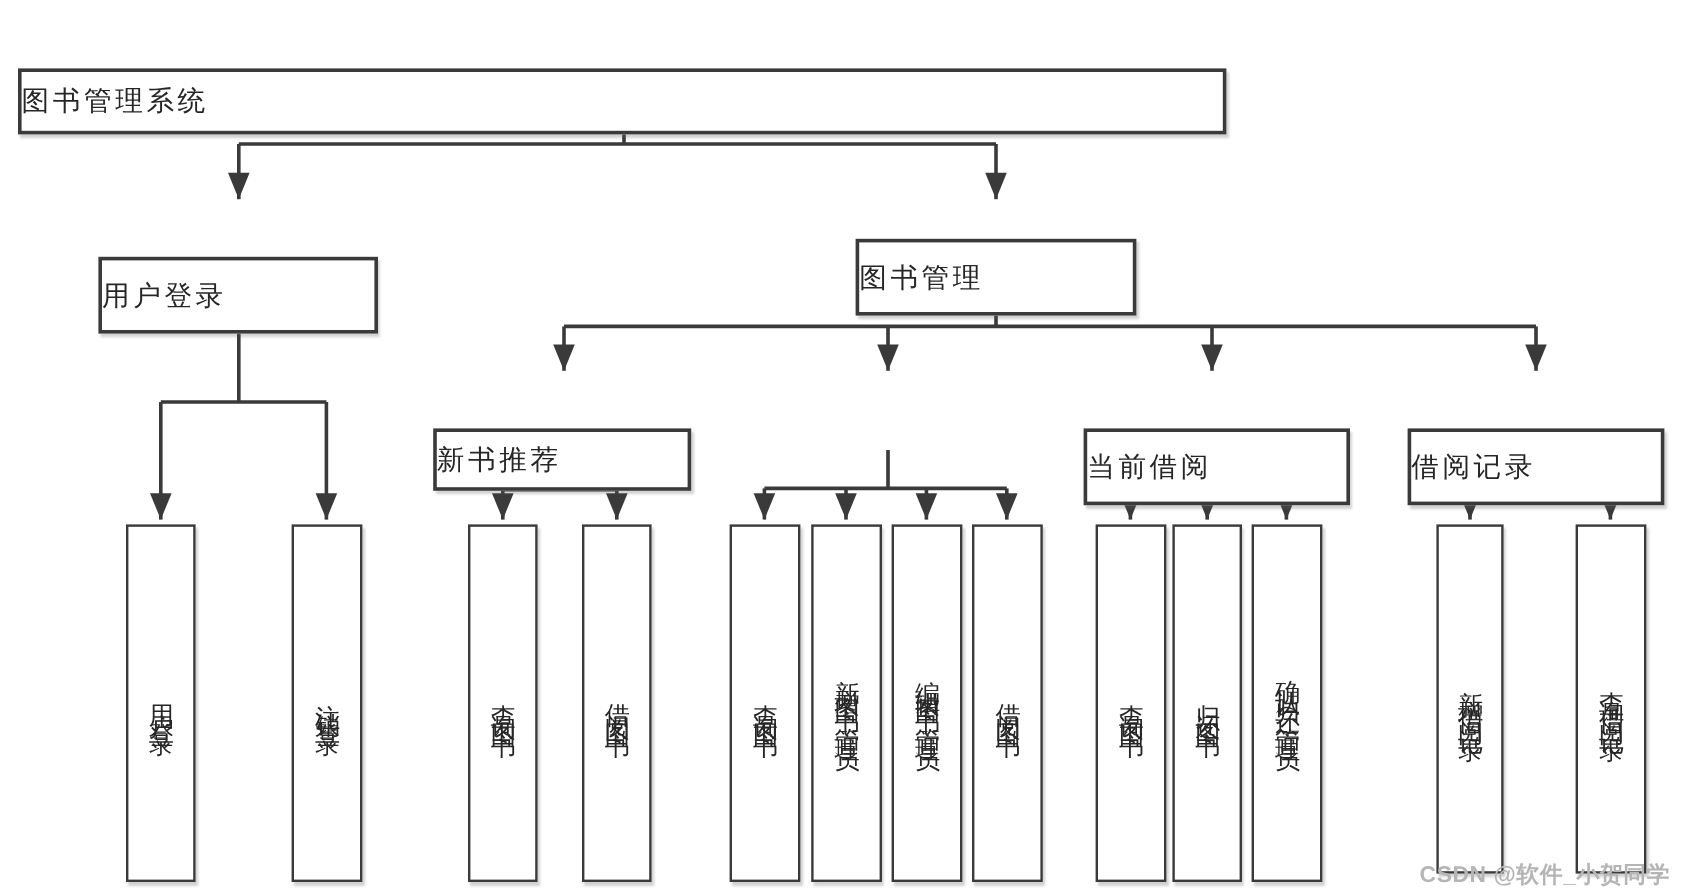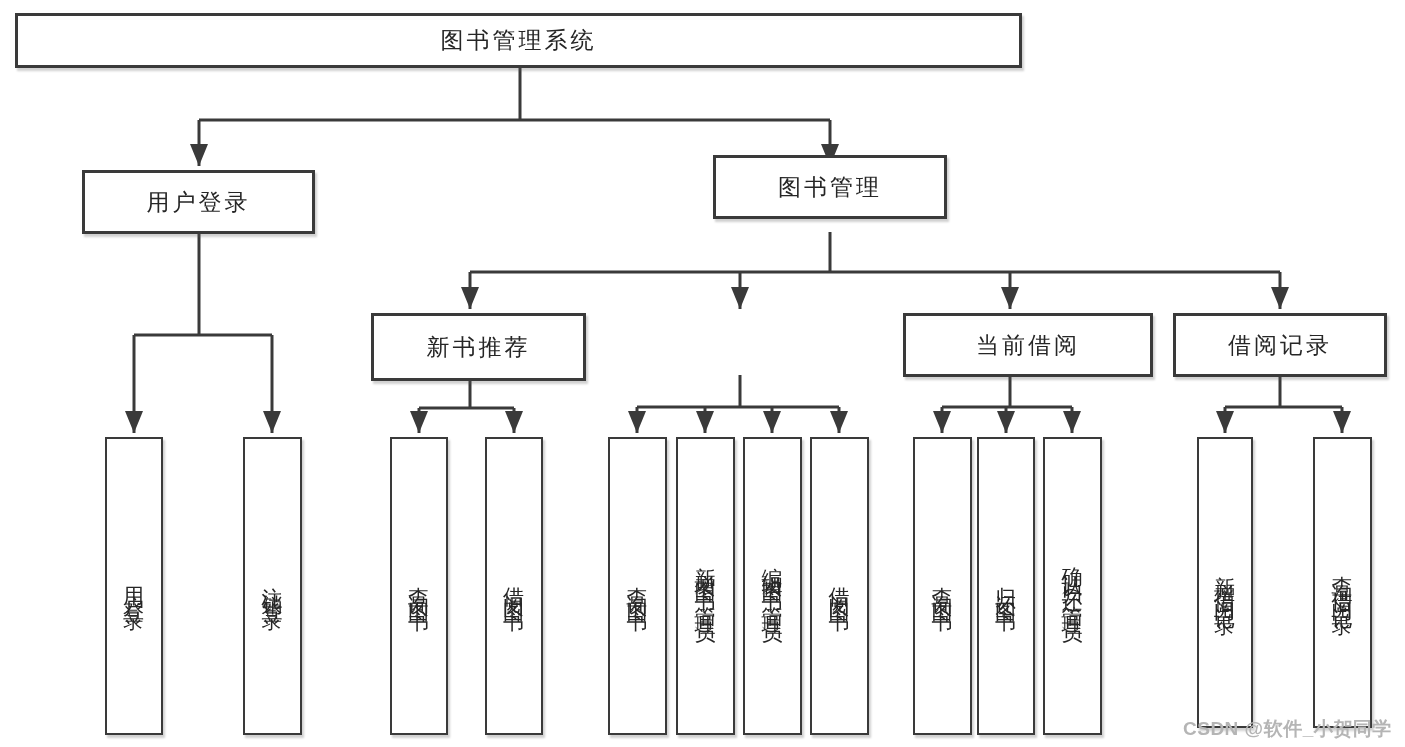--- a/index.html
+++ b/index.html
@@ -4,22 +4,23 @@
 <style>
   html,body{margin:0;padding:0;background:#ffffff;}
   #canvas{
     position:relative;width:1405px;height:747px;background:#ffffff;overflow:hidden;
     font-family:"Liberation Sans", sans-serif;color:#262626;
   }
   #wires{position:absolute;left:0;top:0;z-index:1;}
   .hbox{
     position:absolute;box-sizing:border-box;z-index:2;
     border:3px solid #3a3a3a;background:#ffffff;
-    display:flex;align-items:center;justify-content:center;
+    display:flex;align-items:center;justify-content:flex-start;
     box-shadow:2px 3px 2px rgba(90,90,90,0.28);
+    margin-top:44px;
   }
   .hbox span{font-size:23px;letter-spacing:3px;white-space:nowrap;}
   .vbox{
     position:absolute;box-sizing:border-box;z-index:2;
     border:2.5px solid #3a3a3a;background:#ffffff;
     display:flex;align-items:center;justify-content:center;
     box-shadow:2px 3px 2px rgba(90,90,90,0.28);
   }
   .vbox span{
     display:block;writing-mode:vertical-rl;text-orientation:mixed;
@@ -82,24 +83,24 @@
     <span>图书管理系统</span>
   </div>
 
   <div class="hbox" style="left:82px;top:170px;width:233px;height:64px">
     <span>用户登录</span>
   </div>
   <div class="hbox" style="left:713px;top:155px;width:234px;height:64px">
     <span>图书管理</span>
   </div>
 
-  <div class="hbox" style="left:371px;top:313px;width:215px;height:68px">
+  <div class="hbox" style="left:361px;top:313px;width:215px;height:52px">
     <span>新书推荐</span>
   </div>
-  <div class="hbox" style="left:903px;top:313px;width:250px;height:64px">
+  <div class="hbox" style="left:903px;top:313px;width:222px;height:64px">
     <span>当前借阅</span>
   </div>
   <div class="hbox" style="left:1173px;top:313px;width:214px;height:64px">
     <span>借阅记录</span>
   </div>
 
   <div class="vbox" style="left:105px;top:437px;width:58px;height:298px">
     <span>用户登录</span>
   </div>
   <div class="vbox" style="left:243px;top:437px;width:59px;height:298px">

